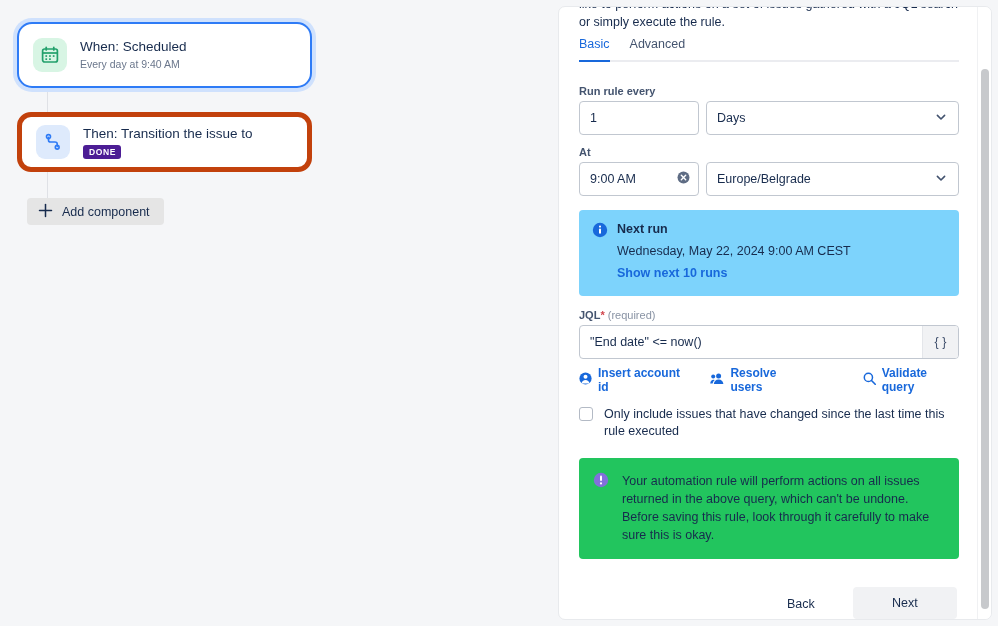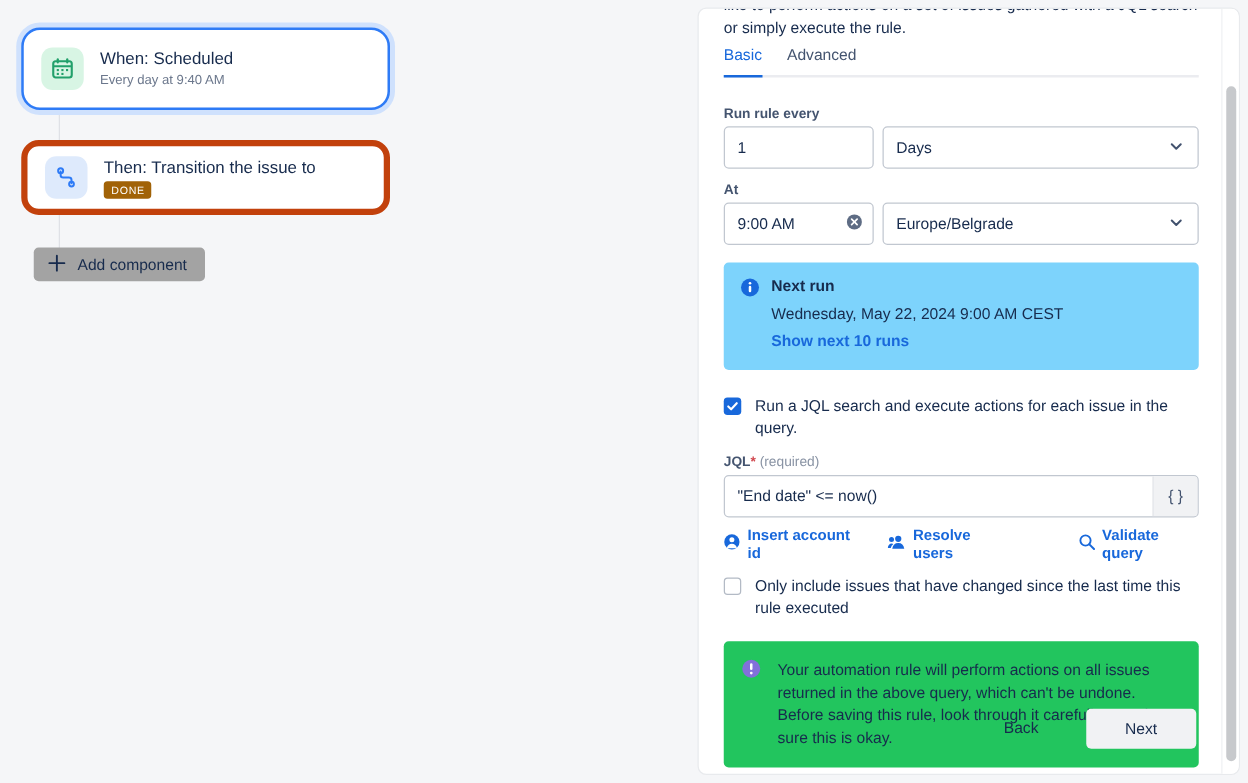--- a/index.html
+++ b/index.html
@@ -51,35 +51,35 @@
   }
   .icon-cal { background: #d8f5e4; }
   .icon-branch { background: #deeafc; }
 
   .node-text { display: flex; flex-direction: column; gap: 3px; min-width: 0; }
   .node-title { font-size: 13.5px; color: #172b4d; line-height: 16px; }
   .node-sub { font-size: 10.5px; color: #6b778c; line-height: 13px; }
 
   .badge-done {
     display: inline-block;
-    background: #a16207;
+    background: #4c1d95;
     color: #ffffff;
     font-size: 8.5px;
-    font-weight: normal;
+    font-weight: bold;
     letter-spacing: 0.6px;
     padding: 2px 5px 2px 6px;
     border-radius: 3px;
     line-height: 10px;
     align-self: flex-start;
   }
 
   .add-component {
     position: absolute; left: 27px; top: 198px;
     height: 27px;
-    background: #a3a3a3;
+    background: #e5e5e5;
     border: none;
     border-radius: 4px;
     display: flex; align-items: center; gap: 9px;
     padding: 0 14px 0 11px;
     font-family: inherit;
     font-size: 12.5px;
     color: #172b4d;
     cursor: pointer;
   }
   .plus-icon { display:block; }
@@ -214,23 +214,23 @@
     margin-top: 18px;
     background: #22c55e;
     border-radius: 4px;
     padding: 14px 16px 15px 14px;
     display: flex; gap: 13px;
   }
   .warn-text { font-size: 12.5px; line-height: 18px; color: #172b4d; }
 
   
   .footer {
-    position: absolute; left: 16px; right: 14px; bottom: 0;
+    position: absolute; left: 0; right: 14px; bottom: 0;
     height: 52px;
-    display: flex; align-items: flex-start;
+    display: flex; align-items: flex-end;
     padding: 0 20px;
   }
   .btn-back {
     background: transparent; border: none;
     font-family: inherit; font-size: 12.5px; color: #172b4d;
     cursor: pointer; padding: 8px 18px; border-radius: 4px;
     margin-left: 190px;
   }
   .btn-next {
     background: #f1f2f4; border: none;
@@ -365,28 +365,20 @@
               <rect x="7" y="6.6" width="2" height="5.2" rx="1" fill="#ffffff"></rect>
             </svg>
           </span>
           <div class="nr-body">
             <div class="nr-title">Next run</div>
             <div class="nr-date">Wednesday, May 22, 2024 9:00 AM CEST</div>
             <div class="nr-link">Show next 10 runs</div>
           </div>
         </div>
 
-        <div class="cb-row">
-          <span class="cb cb-on">
-            <svg width="10" height="10" viewBox="0 0 10 10">
-              <polyline points="1.6,5.2 3.9,7.4 8.4,2.6" fill="none" stroke="#ffffff" stroke-width="1.7" stroke-linecap="round" stroke-linejoin="round"></polyline>
-            </svg>
-          </span>
-          <span class="cb-label">Run a JQL search and execute actions for each issue in the query.</span>
-        </div>
 
         <div class="jql-label">
           <span>JQL</span><span class="req-star">*</span>
           <span class="req-note">(required)</span>
         </div>
         <div class="jql-input">
           <span class="jql-value">"End date" &lt;= now()</span>
           <span class="jql-brace">{ }</span>
         </div>
 

